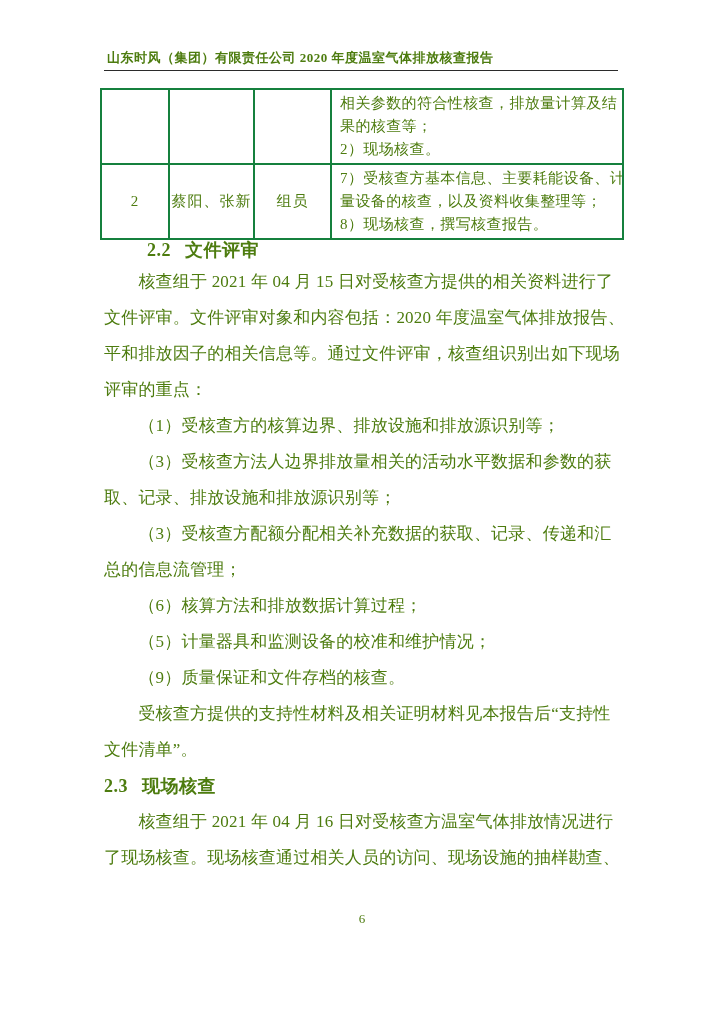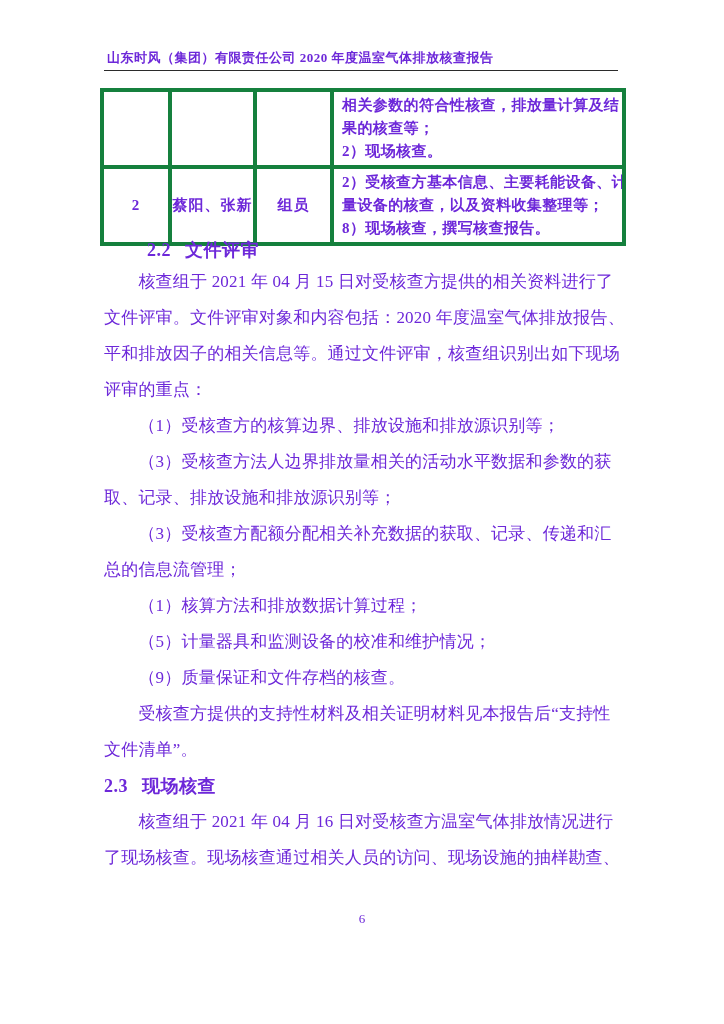--- a/index.html
+++ b/index.html
@@ -1,21 +1,21 @@
 <!DOCTYPE html>
 <html><head>
 <meta charset="utf-8">
 <style>
   html, body { margin: 0; padding: 0; background: #ffffff; }
   .page {
     position: relative;
     width: 724px;
     height: 1024px;
     background: #ffffff;
-    color: #6d28d9;
+    color: #4d7c0f;
     font-family: "Liberation Serif", "DejaVu Serif", serif;
     overflow: hidden;
   }
   .doc-header {
     position: absolute;
     left: 107px;
     top: 49px;
     font-size: 13px;
     font-weight: bold;
     letter-spacing: 0.5px;
@@ -33,24 +33,23 @@
     position: absolute;
     left: 100px;
     top: 88px;
     width: 522px;
     border-collapse: collapse;
     table-layout: fixed;
     font-size: 15px;
     border: 2px solid #2b2b2b;
   }
   .team-table td {
-    border: 4px solid #15803d;
+    border: 2px solid #15803d;
     padding: 0;
     overflow: hidden;
-    font-weight: bold;
   }
   tr.row1 { height: 70px; }
   tr.row2 { height: 73px; }
   td.c {
     text-align: center;
     vertical-align: middle;
     letter-spacing: 1px;
   }
   td.duty {
     padding: 2px 8px;
@@ -128,21 +127,21 @@
             <div>相关参数的符合性核查，排放量计算及结</div>
             <div>果的核查等；</div>
             <div>2）现场核查。</div>
           </td>
       </tr>
       <tr class="row2">
         <td class="c" data-bind="table.rows.1.no">2</td>
         <td class="c" data-bind="table.rows.1.members">蔡阳、张新</td>
         <td class="c" data-bind="table.rows.1.role">组员</td>
         <td class="duty" data-bind-lines="table.rows.1.duty_lines">
-            <div>2）受核查方基本信息、主要耗能设备、计</div>
+            <div>7）受核查方基本信息、主要耗能设备、计</div>
             <div>量设备的核查，以及资料收集整理等；</div>
             <div>8）现场核查，撰写核查报告。</div>
           </td>
       </tr>
     </tbody>
   </table>
 
   <div class="sec-heading sec22">
     <span class="sec-num" data-bind="sections.0.number">2.2</span><span class="sec-title" data-bind="sections.0.title">文件评审</span>
   </div>
@@ -151,21 +150,21 @@
     <div data-bind-lines="sections.0.lines">
         <div>　　核查组于 2021 年 04 月 15 日对受核查方提供的相关资料进行了</div>
         <div>文件评审。文件评审对象和内容包括：2020 年度温室气体排放报告、</div>
         <div>平和排放因子的相关信息等。通过文件评审，核查组识别出如下现场</div>
         <div>评审的重点：</div>
         <div>　　（1）受核查方的核算边界、排放设施和排放源识别等；</div>
         <div>　　（3）受核查方法人边界排放量相关的活动水平数据和参数的获</div>
         <div>取、记录、排放设施和排放源识别等；</div>
         <div>　　（3）受核查方配额分配相关补充数据的获取、记录、传递和汇</div>
         <div>总的信息流管理；</div>
-        <div>　　（1）核算方法和排放数据计算过程；</div>
+        <div>　　（6）核算方法和排放数据计算过程；</div>
         <div>　　（5）计量器具和监测设备的校准和维护情况；</div>
         <div>　　（9）质量保证和文件存档的核查。</div>
         <div>　　受核查方提供的支持性材料及相关证明材料见本报告后“支持性</div>
         <div>文件清单”。</div>
       </div>
     <div class="sec-heading inflow">
       <span class="sec-num" data-bind="sections.1.number">2.3</span><span class="sec-title" data-bind="sections.1.title">现场核查</span>
     </div>
     <div data-bind-lines="sections.1.lines">
         <div>　　核查组于 2021 年 04 月 16 日对受核查方温室气体排放情况进行</div>

